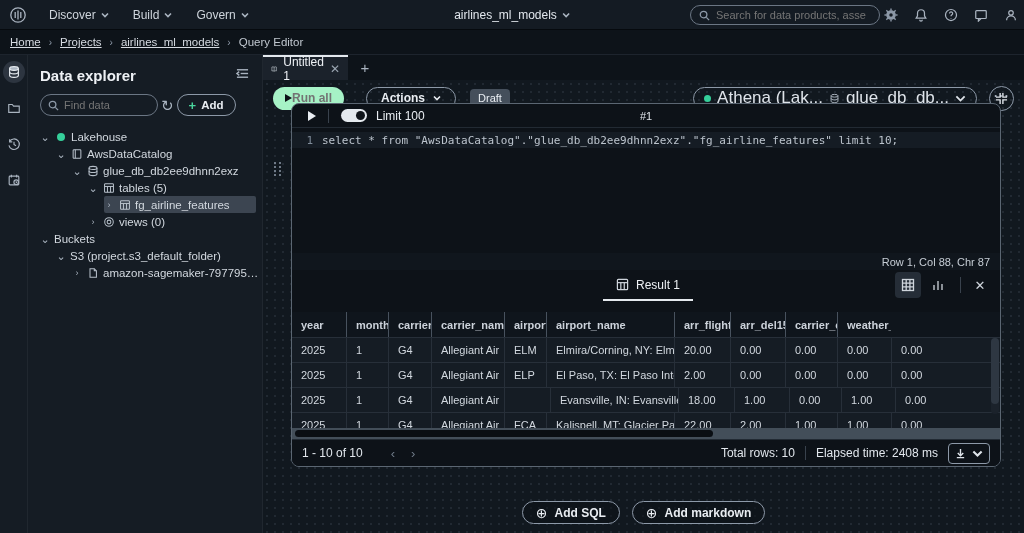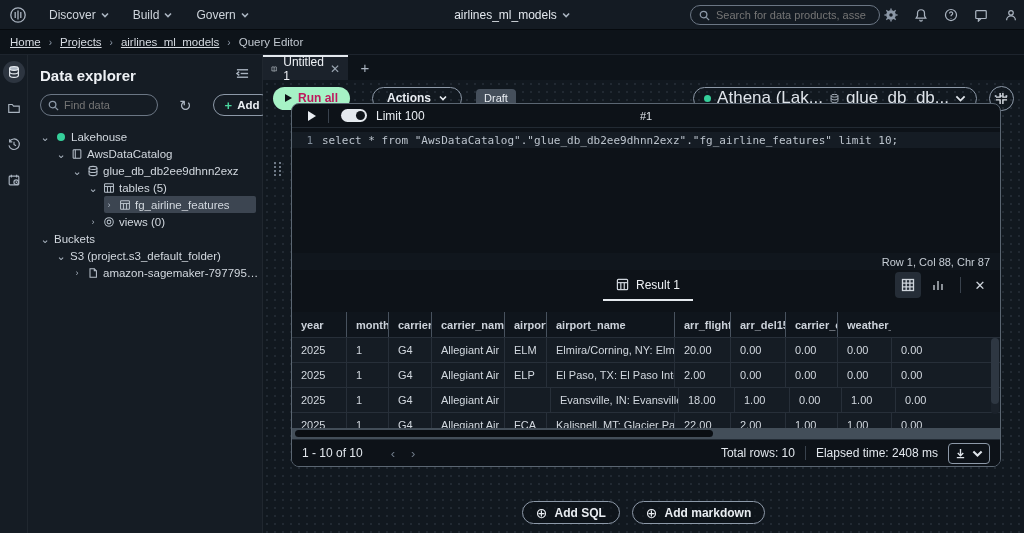--- a/index.html
+++ b/index.html
@@ -39,21 +39,21 @@
   .rail-btn.active { background:#2d3540; }
   .rail-btn svg { width:14px; height:14px; stroke:#aab4c0; fill:none; stroke-width:1.3; }
   .rail-btn.active svg { stroke:#e6ebf0; }
 
   
   #sidebar { position:absolute; top:55px; left:28px; width:235px; height:478px; background:#151c24;
     border-right:1px solid #20272f; }
   #sb-head { display:flex; align-items:center; justify-content:space-between; padding:11px 12px 8px 12px; }
   #sb-title { font-size:15px; font-weight:bold; color:#eef1f5; }
   #sb-collapse svg { width:15px; height:13px; stroke:#aab4c0; stroke-width:1.5; fill:none; cursor:pointer; }
-  #sb-search-row { display:flex; align-items:center; gap:21px; padding:2px 10px 10px 12px; }
+  #sb-search-row { display:flex; align-items:center; gap:3px; padding:2px 10px 10px 12px; }
   #find-box { flex:0 0 118px; height:22px; border:1px solid #6b7684; border-radius:11px; display:flex;
     align-items:center; padding:0 7px; gap:5px; }
   #find-box input { background:transparent; border:none; outline:none; color:#8d99a8; font-size:11px; width:85px; }
   #refresh-btn { color:#aab4c0; font-size:15px; cursor:pointer; line-height:1; }
   #add-btn { height:22px; border:1.5px solid #8d99a8; border-radius:11px; display:flex; align-items:center;
     gap:5px; padding:0 11px; font-size:11.5px; font-weight:bold; color:#e9edf2; cursor:pointer; }
   #add-btn .plus { color:#49d39c; font-size:13px; font-weight:bold; }
   #tree { padding-top:2px; }
   .trow { display:flex; align-items:center; height:17px; font-size:11.5px; color:#d2d8df; cursor:pointer; gap:4px; }
   .trow .arr { width:10px; text-align:center; color:#aab4c0; font-size:9px; flex:0 0 10px; }
@@ -69,22 +69,22 @@
     padding:0 8px; gap:6px; font-size:12px; color:#eef1f5; cursor:pointer; }
   #tab-active svg { width:12px; height:12px; stroke:#cfd5dc; fill:none; stroke-width:1.3; }
   #tab-close { color:#9aa5b1; font-size:12px; cursor:pointer; }
   #tab-add { width:34px; display:flex; align-items:center; justify-content:center; color:#aab4c0; font-size:15px; cursor:pointer; }
   #more-dots { position:absolute; right:14px; top:6px; color:#aab4c0; letter-spacing:2px; font-size:12px; font-weight:bold; cursor:pointer; }
 
   #canvas { position:absolute; top:25px; left:0; right:0; bottom:0;
     background-image:radial-gradient(circle,#212932 1px,transparent 1.2px); background-size:8px 8px; }
 
   #toolbar { position:absolute; top:6px; left:10px; right:10px; height:24px; display:flex; align-items:center; }
-  #run-all { background:#a6f2c6; color:#be185d; border-radius:12px; height:23px; display:flex; align-items:center;
-    gap:6px; padding:0 12px; font-size:12px; font-weight:bold; cursor:pointer; }
+  #run-all { background:#a6f2c6; color:#737373; border-radius:12px; height:23px; display:flex; align-items:center;
+    gap:0; padding:0 12px; font-size:12px; font-weight:bold; cursor:pointer; }
   #run-all .play { width:0; height:0; border-left:7px solid #0b1016; border-top:4.5px solid transparent; border-bottom:4.5px solid transparent; }
   #actions-btn { margin-left:22px; border:1.5px solid #8d99a8; border-radius:12px; height:23px; display:flex;
     align-items:center; gap:8px; padding:0 14px; font-size:12px; font-weight:bold; color:#e9edf2; cursor:pointer; }
   #draft-badge { margin-left:14px; background:#454f5b; color:#e9edf2; border-radius:4px; font-size:11px;
     padding:3px 8px; }
   #conn-pill { margin-left:auto; border:1.5px solid #8d99a8; border-radius:12px; height:23px; display:flex;
     align-items:center; gap:6px; padding:0 10px; font-size:17px; color:#dfe4ea; cursor:pointer; }
   .gdot { width:7px; height:7px; border-radius:50%; background:#35cf9a; }
   #conn-pill svg { width:11px; height:11px; stroke:#b6bfc9; fill:none; stroke-width:1.3; }
   #collapse-circle { margin-left:12px; width:25px; height:25px; border:1.5px solid #8d99a8; border-radius:50%;

